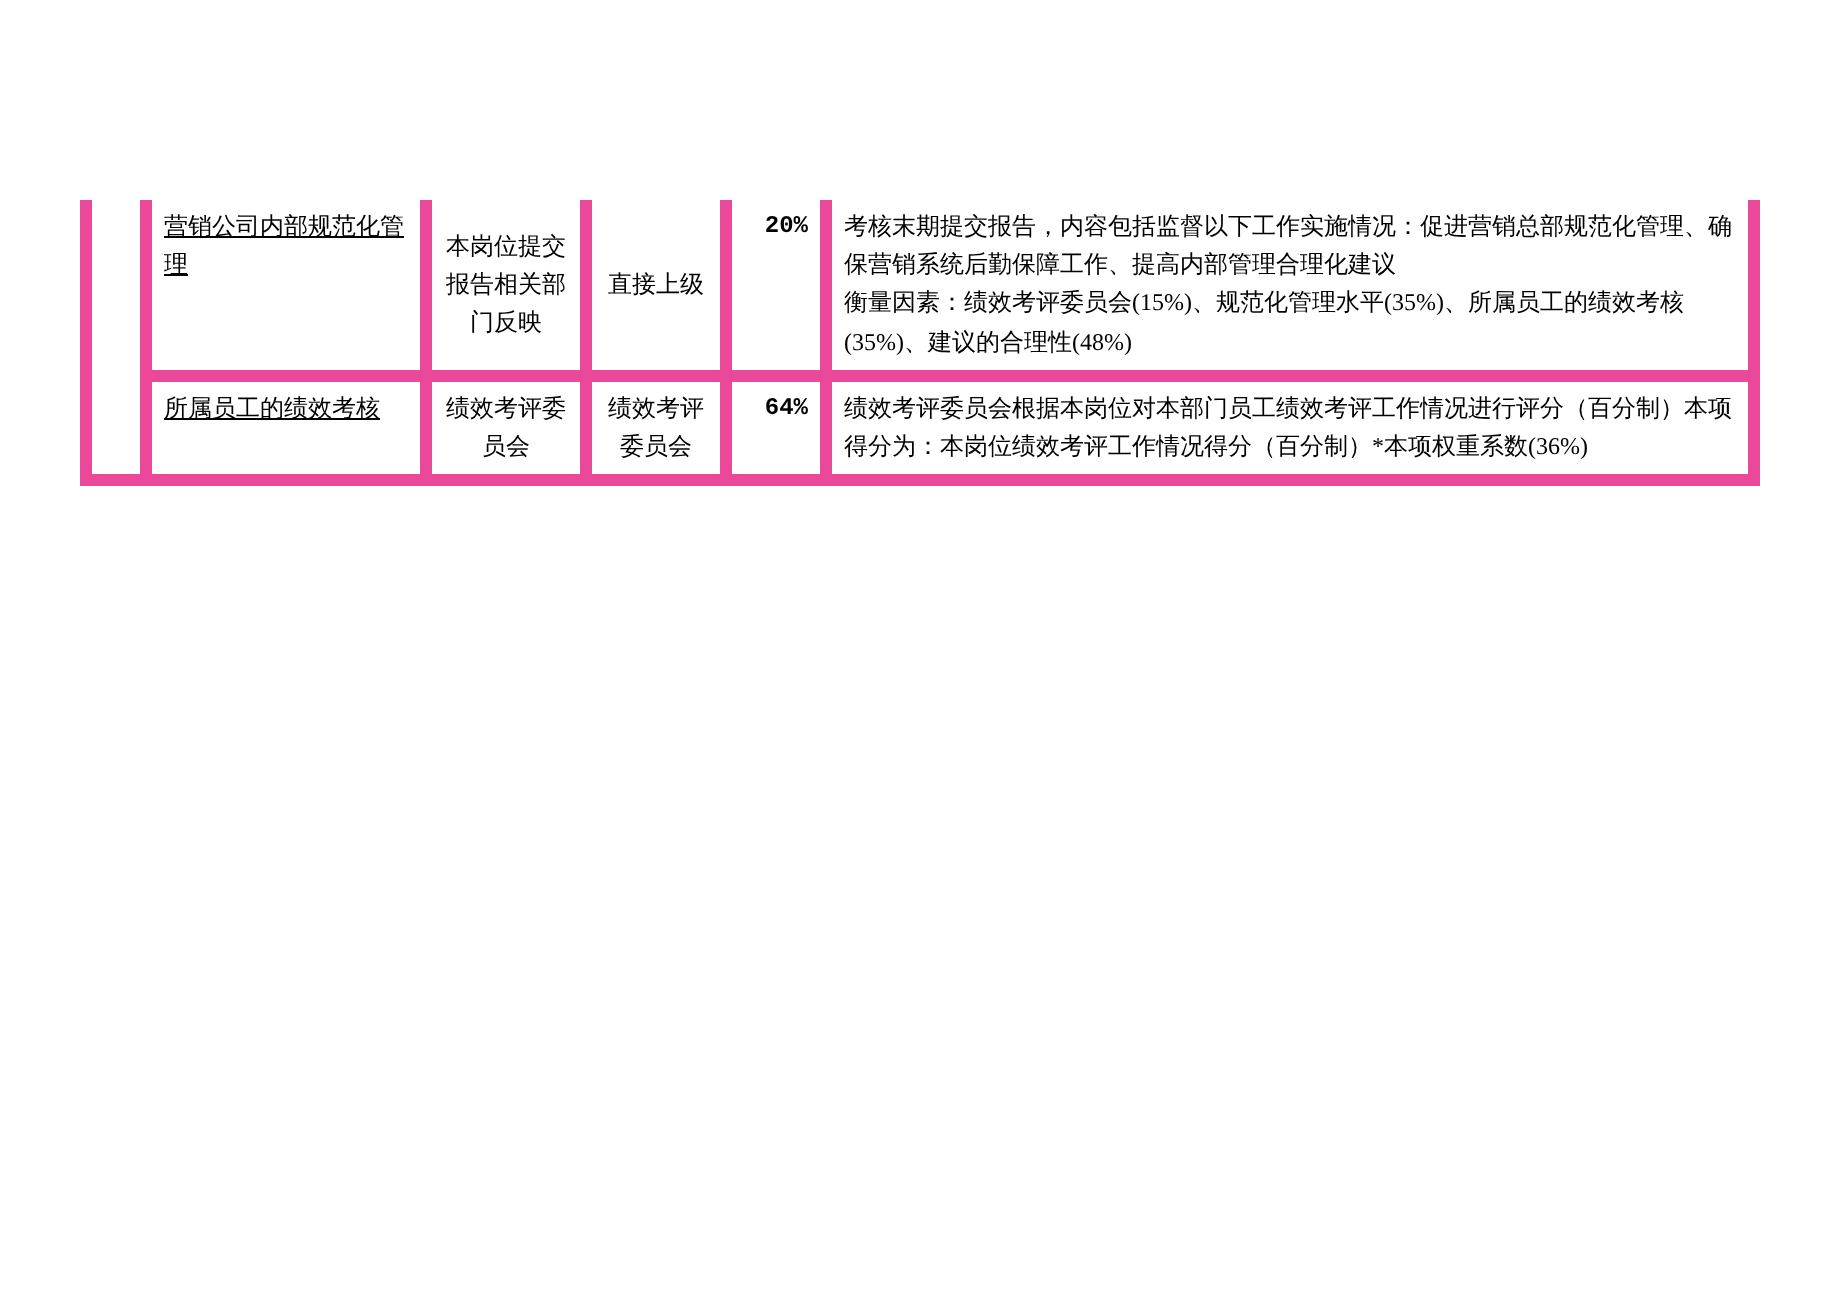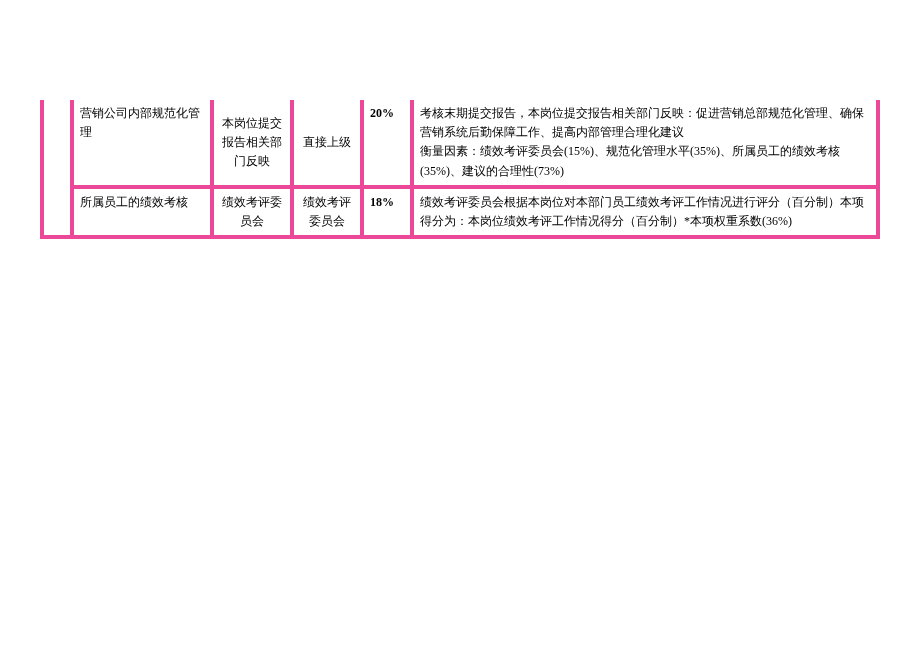--- a/index.html
+++ b/index.html
@@ -9,30 +9,30 @@
       color: #000;
       background: #fff;
       padding: 100px 40px 40px 40px;
     }
     table {
       border-collapse: collapse;
       width: 100%;
       table-layout: fixed;
     }
     td {
-      border: 4px solid #ec4899;
+      border: 6px solid #ec4899;
       padding: 4px 6px;
       vertical-align: top;
       line-height: 1.6;
     }
     .col0 { width: 30px; }
-    .col1 { width: 140px; }
+    .col1 { width: 140px; text-decoration: underline; }
     .col2 { width: 80px; text-align: center; vertical-align: middle; }
     .col3 { width: 70px; text-align: center; vertical-align: middle; }
-    .col4 { width: 50px; text-align: left; font-weight: bold; vertical-align: top; }
+    .col4 { width: 50px; text-align: right; font-weight: bold; vertical-align: top; font-family: Liberation Mono, monospace; }
     .col5 { }
     .no-top-border { border-top: none; }
     .bold-inline { font-weight: normal; text-align: center; }
   </style>
 </head>
 <body>
 
 <table>
   <colgroup>
     <col class="col0">
@@ -43,27 +43,27 @@
     <col class="col5">
   </colgroup>
   <tbody>
     <tr>
       <td class="col0 no-top-border" rowspan="2"></td>
       <td class="col1 no-top-border">营销公司内部规范化管理</td>
       <td class="col2 no-top-border">本岗位提交报告相关部门反映</td>
       <td class="col3 no-top-border">直接上级</td>
       <td class="col4 no-top-border">20%</td>
       <td class="col5 no-top-border">
-        <span>考核末期提交报告，本岗位提交报告相关部门反映：促进营销总部规范化管理、确保营销系统后勤保障工作、提高内部管理合理化建议</span><br>
-        <span>衡量因素：绩效考评委员会</span><span class="bold-inline">(15%)</span><span>、规范化管理水平</span><span class="bold-inline">(35%)</span><span>、所属员工的绩效考核</span><span class="bold-inline">(35%)</span><span>、建议的合理性</span><span class="bold-inline">(73%)</span>
+        <span>考核末期提交报告，内容包括监督以下工作实施情况：促进营销总部规范化管理、确保营销系统后勤保障工作、提高内部管理合理化建议</span><br>
+        <span>衡量因素：绩效考评委员会</span><span class="bold-inline">(15%)</span><span>、规范化管理水平</span><span class="bold-inline">(35%)</span><span>、所属员工的绩效考核</span><span class="bold-inline">(35%)</span><span>、建议的合理性</span><span class="bold-inline">(48%)</span>
       </td>
     </tr>
     <tr>
       <td class="col1">所属员工的绩效考核</td>
       <td class="col2">绩效考评委员会</td>
       <td class="col3">绩效考评委员会</td>
-      <td class="col4">18%</td>
+      <td class="col4">64%</td>
       <td class="col5">
         <span>绩效考评委员会根据本岗位对本部门员工绩效考评工作情况进行评分（百分制）本项得分为：本岗位绩效考评工作情况得分（百分制）*本项权重系数</span><span class="bold-inline">(36%)</span>
       </td>
     </tr>
   </tbody>
 </table>
 
 </body></html>

